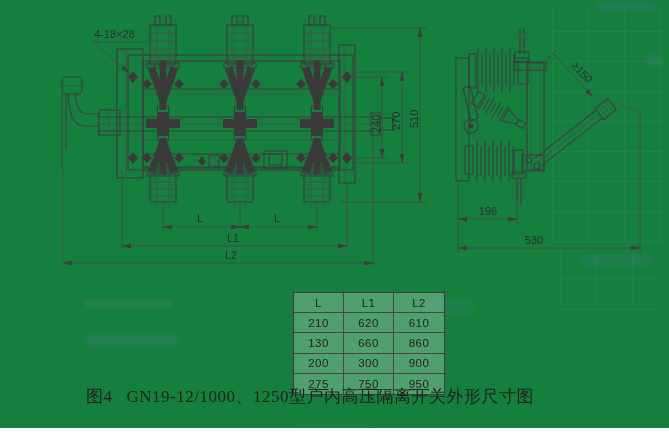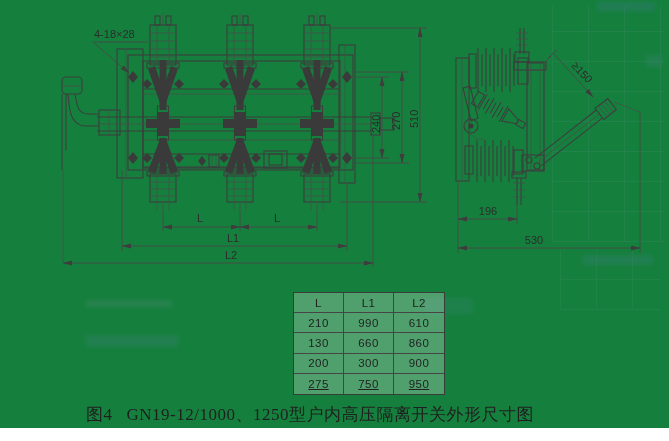--- a/index.html
+++ b/index.html
@@ -34,21 +34,21 @@
     background:rgba(255,255,255,.25);
   }
   .dim-table .cell{
     border-right:1.2px solid #454545;border-bottom:1.2px solid #454545;
     display:flex;align-items:center;justify-content:center;
     font-size:11.5px;color:#222;letter-spacing:.4px;
   }
   .dim-table .cell:nth-child(3n){border-right:none;}
   .dim-table .cell:nth-child(n+13){border-bottom:none;text-decoration:underline;}
   .caption{
-    position:absolute;left:86px;top:403px;width:560px;
+    position:absolute;left:86px;top:385px;width:560px;
     font-family:"Liberation Serif",serif;font-size:17px;color:#1f1f1f;
     white-space:nowrap;letter-spacing:.5px;
   }
   .caption .fig{margin-right:14px;}
 </style>
 </head>
 <body>
 
 <div class="page">
 
@@ -302,21 +302,21 @@
       <line class="dim" x1="458" y1="248" x2="640" y2="248" marker-start="url(#arr)" marker-end="url(#arr)"></line>
       <text class="dmc" x="534" y="244">530</text>
     </g>
   </svg>
 
   <div class="dim-table">
     <div class="cell">L</div>
     <div class="cell">L1</div>
     <div class="cell">L2</div>
     <div class="cell">210</div>
-    <div class="cell">990</div>
+    <div class="cell">620</div>
     <div class="cell">610</div>
     <div class="cell">130</div>
     <div class="cell">660</div>
     <div class="cell">860</div>
     <div class="cell">200</div>
     <div class="cell">300</div>
     <div class="cell">900</div>
     <div class="cell">275</div>
     <div class="cell">750</div>
     <div class="cell">950</div>

